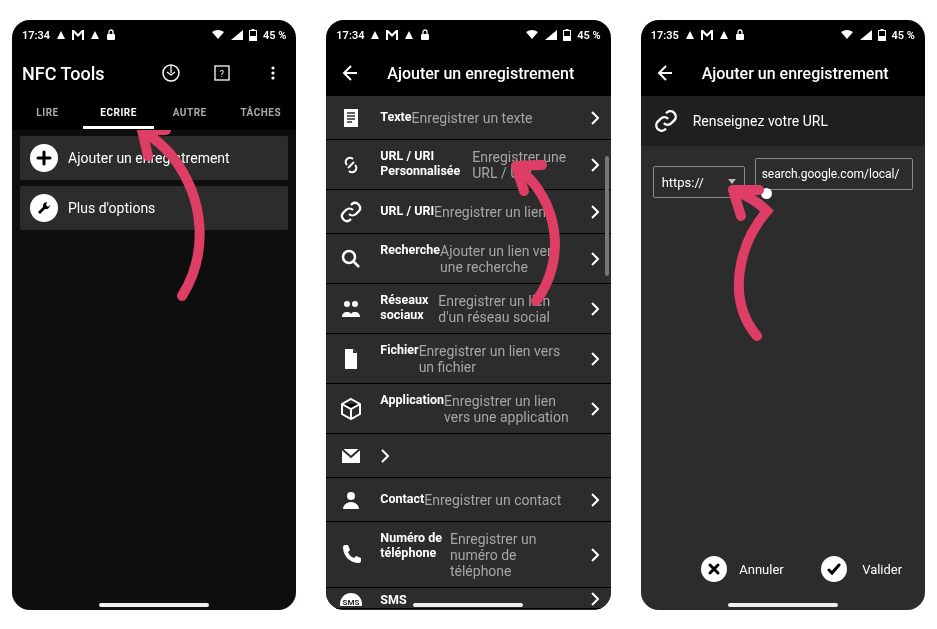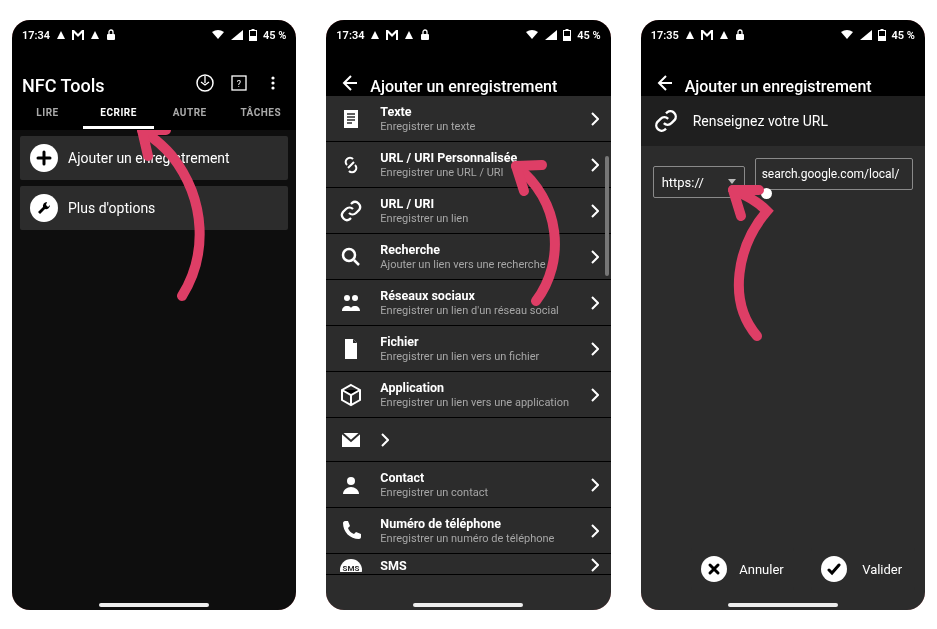--- a/index.html
+++ b/index.html
@@ -33,23 +33,23 @@
     padding: 0 10px;
     font-size: 11px;
     font-weight: 600;
     background: #000;
   }
   .statusbar .left, .statusbar .right { display: flex; align-items: center; gap: 6px; }
   .ic { display: inline-flex; align-items: center; justify-content: center; }
   .appbar {
     height: 46px;
     display: flex;
-    align-items: flex-end;
+    align-items: center;
     padding: 0 10px;
-    gap: 8px;
+    gap: 25px;
     background: #000;
   }
   .appbar .title { font-size: 18px; font-weight: 500; flex: 1; }
   .appbar .abtn { width: 26px; height: 26px; display:flex; align-items:center; justify-content:center; }
   .tabs {
     height: 34px;
     display: flex;
     align-items: center;
     background: #000;
   }
@@ -82,23 +82,23 @@
   }
   .list { display:flex; flex-direction:column; }
   .listitem {
     display: flex; align-items: center; gap: 12px;
     padding: 8px 12px 8px 8px;
     border-bottom: 1px solid #000;
     background: #2c2c2c;
     min-height: 44px;
   }
   .listitem .iconcol { width: 34px; display:flex; justify-content:center; }
-  .listitem .texts { flex: 1; display:flex; flex-direction:column; }
+  .listitem .texts { flex: 1; display:flex; flex-direction:row; }
   .listitem .t1 { font-size: 12.5px; font-weight: 700; }
-  .listitem .t2 { font-size: 11px; color: #a6a6a6; margin-top: 1px; }
+  .listitem .t2 { font-size: 14px; color: #a6a6a6; margin-top: 1px; }
   .chev { color: #fff; }
   .header-row {
     display:flex; align-items:center; gap:14px;
     background:#1f1f1f; padding: 12px 12px;
   }
   .header-row .ht { font-size: 14px; }
   .urlrow { display:flex; gap:10px; padding: 12px; }
   .dropdown {
     border: 1px solid #8a8a8a; border-radius: 2px;
     height: 32px; width: 92px;

